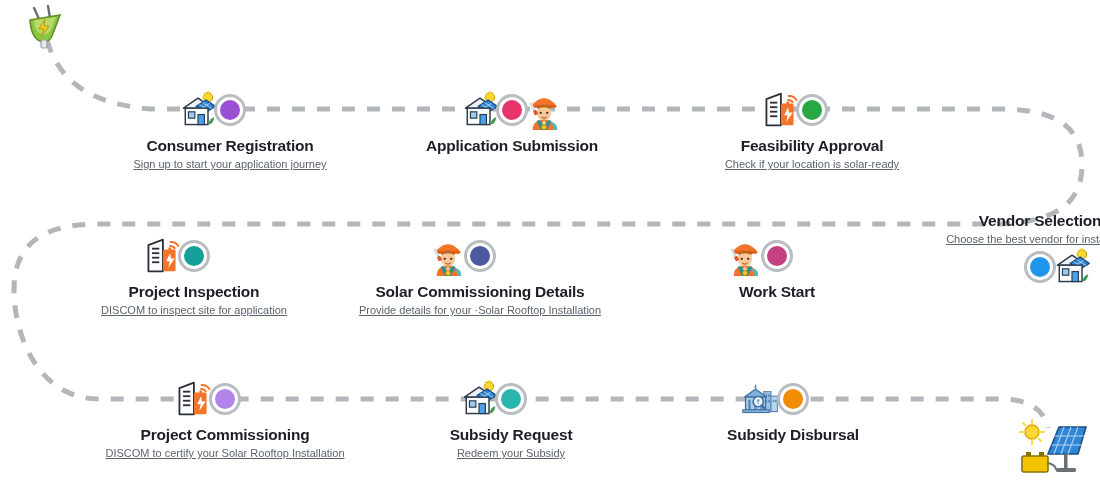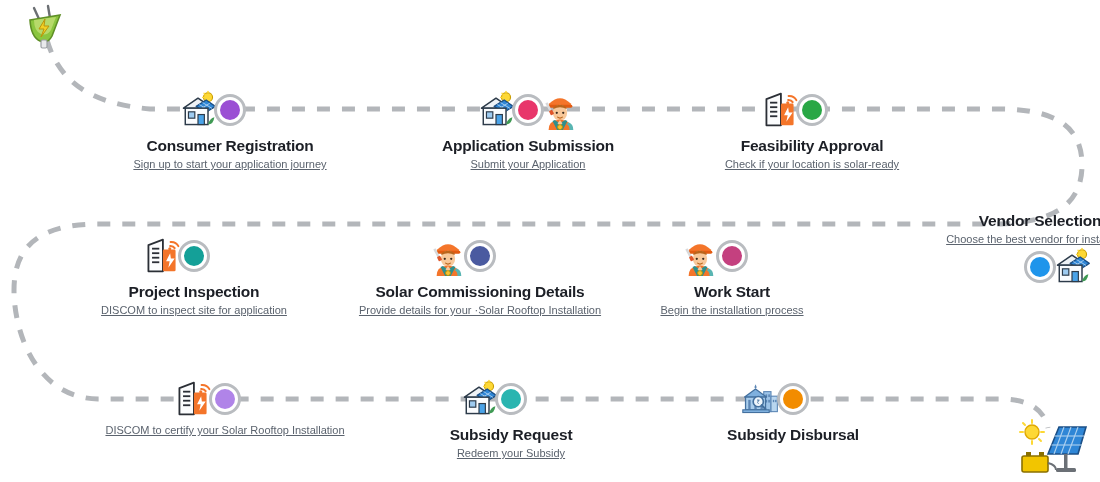--- a/index.html
+++ b/index.html
@@ -123,21 +123,21 @@
     <rect x="22" y="26" width="7" height="11" fill="#4aa3e8" stroke="#2d3b4a" stroke-width="1.3"></rect>
     <path d="M33 37 q2-7 7-8 q-1 8-7 8 z" fill="#3f9a54"></path>
   </svg></div>
           <div class="node-dot">
             <i style="background: rgb(155, 79, 212);"></i>
           </div>
         </div>
         <div class="title">Consumer Registration</div>
         <div class="sub">Sign up to start your application journey</div>
       </div>
-      <div class="step" style="left: 528px; top: 88px;">
+      <div class="step" style="left: 512px; top: 88px;">
         <div class="marker-row">
           <div class="glyph left"><svg viewBox="0 0 44 42" width="40" height="40">
     <circle cx="33" cy="7" r="5" fill="#fdd835" stroke="#c99c00" stroke-width="1.2"></circle>
     <g stroke="#fdd835" stroke-width="1.4" stroke-linecap="round">
       <line x1="33" y1="0.5" x2="33" y2="2"></line>
                 <line x1="27" y1="7" x2="28.5" y2="7"></line>
       <line x1="28.6" y1="2.6" x2="29.6" y2="3.6"></line>
     </g>
     <path d="M6 19 L22 8 L38 19 Z" fill="#eef2f6" stroke="#2d3b4a" stroke-width="1.6" stroke-linejoin="round"></path>
     <path d="M20 17 L31 10 L41 17 L30 24 Z" fill="#2f86d6" stroke="#1b4f86" stroke-width="1.4" stroke-linejoin="round"></path>
@@ -167,21 +167,20 @@
       <rect x="9" y="12" width="2.6" height="10" fill="#d8d9db"></rect>
       <rect x="8.4" y="21" width="3.8" height="5" rx="1" fill="#e0562a"></rect>
     </g>
     <path d="M29 34 q5 2 5 8 l-4 0 q0-5-3-6 z" fill="#59b5b2"></path>
   </svg></div>
           <div class="node-dot">
             <i style="background: rgb(232, 54, 107);"></i>
           </div>
         </div>
         <div class="title">Application Submission</div>
-        <div class="sub">Submit your Application</div>
       </div>
       <div class="step" style="left: 812px; top: 88px;">
         <div class="marker-row">
           <div class="glyph left"><svg viewBox="0 0 42 40" width="38" height="38">
     <path d="M6 38 V9 L22 3 V38 Z" fill="#fbfcfd" stroke="#2b2f36" stroke-width="2" stroke-linejoin="round"></path>
     <g fill="#2b2f36">
       <rect x="10" y="12" width="8" height="2"></rect>
       <rect x="10" y="17" width="8" height="2"></rect>
       <rect x="10" y="22" width="8" height="2"></rect>
       <rect x="10" y="27" width="8" height="2"></rect>
@@ -222,21 +221,21 @@
     <rect x="22" y="26" width="7" height="11" fill="#4aa3e8" stroke="#2d3b4a" stroke-width="1.3"></rect>
     <path d="M33 37 q2-7 7-8 q-1 8-7 8 z" fill="#3f9a54"></path>
   </svg></div>
           <div class="node-dot">
             <i style="background: rgb(31, 149, 235);"></i>
           </div>
         </div>
         <div class="title">Vendor Selection</div>
         <div class="sub">Choose the best vendor for installation</div>
       </div>
-      <div class="step" style="left: 732px; top: 234px;">
+      <div class="step" style="left: 777px; top: 234px;">
         <div class="marker-row">
           <div class="glyph left"><svg viewBox="0 0 40 42" width="38" height="40">
     <path d="M9 14 q11-11 22 0 l1 2 h-24 z" fill="#f4752a"></path>
     <rect x="7" y="15.5" width="26" height="3" rx="1.5" fill="#e25b12"></rect>
     <ellipse cx="20" cy="24" rx="7.5" ry="8.5" fill="#f8c89a"></ellipse>
     <path d="M13 20 q7-4 14 0 l0-2 q-7-5-14 0 z" fill="#b9651c"></path>
     <circle cx="16.6" cy="24" r="1.2" fill="#3a2a1d"></circle>
     <circle cx="23.4" cy="24" r="1.2" fill="#3a2a1d"></circle>
     <path d="M17.5 28.5 q2.5 2 5 0" fill="none" stroke="#b9651c" stroke-width="1.2" stroke-linecap="round"></path>
     <path d="M8 42 q0-10 12-11 q12 1 12 11 z" fill="#f4752a"></path>
@@ -247,21 +246,20 @@
       <rect x="9" y="12" width="2.6" height="10" fill="#d8d9db"></rect>
       <rect x="8.4" y="21" width="3.8" height="5" rx="1" fill="#e0562a"></rect>
     </g>
     <path d="M29 34 q5 2 5 8 l-4 0 q0-5-3-6 z" fill="#59b5b2"></path>
   </svg></div>
           <div class="node-dot">
             <i style="background: rgb(196, 64, 127);"></i>
           </div>
         </div>
         <div class="title">Work Start</div>
-        <div class="sub">Begin the installation process</div>
       </div>
       <div class="step" style="left: 480px; top: 234px;">
         <div class="marker-row">
           <div class="glyph left"><svg viewBox="0 0 40 42" width="38" height="40">
     <path d="M9 14 q11-11 22 0 l1 2 h-24 z" fill="#f4752a"></path>
     <rect x="7" y="15.5" width="26" height="3" rx="1.5" fill="#e25b12"></rect>
     <ellipse cx="20" cy="24" rx="7.5" ry="8.5" fill="#f8c89a"></ellipse>
     <path d="M13 20 q7-4 14 0 l0-2 q-7-5-14 0 z" fill="#b9651c"></path>
     <circle cx="16.6" cy="24" r="1.2" fill="#3a2a1d"></circle>
     <circle cx="23.4" cy="24" r="1.2" fill="#3a2a1d"></circle>
@@ -323,20 +321,21 @@
     <g fill="none" stroke="#f4752a" stroke-width="2.2" stroke-linecap="round">
       <path d="M30 10 q3.4-.2 5 2.4"></path>
       <path d="M30.5 5.6 q6-.4 8.6 4.6"></path>
     </g>
     <circle cx="29.6" cy="13.2" r="1.7" fill="#f4752a"></circle>
   </svg></div>
           <div class="node-dot">
             <i style="background: rgb(176, 132, 232);"></i>
           </div>
         </div>
+        <div class="title">Project Commissioning</div>
         <div class="sub">DISCOM to certify your Solar Rooftop Installation</div>
       </div>
       <div class="step" style="left: 511px; top: 377px; text-align: center;">
         <div class="marker-row">
           <div class="glyph left"><svg viewBox="0 0 44 42" width="40" height="40">
     <circle cx="33" cy="7" r="5" fill="#fdd835" stroke="#c99c00" stroke-width="1.2"></circle>
     <g stroke="#fdd835" stroke-width="1.4" stroke-linecap="round">
       <line x1="33" y1="0.5" x2="33" y2="2"></line>
                 <line x1="27" y1="7" x2="28.5" y2="7"></line>
       <line x1="28.6" y1="2.6" x2="29.6" y2="3.6"></line>

